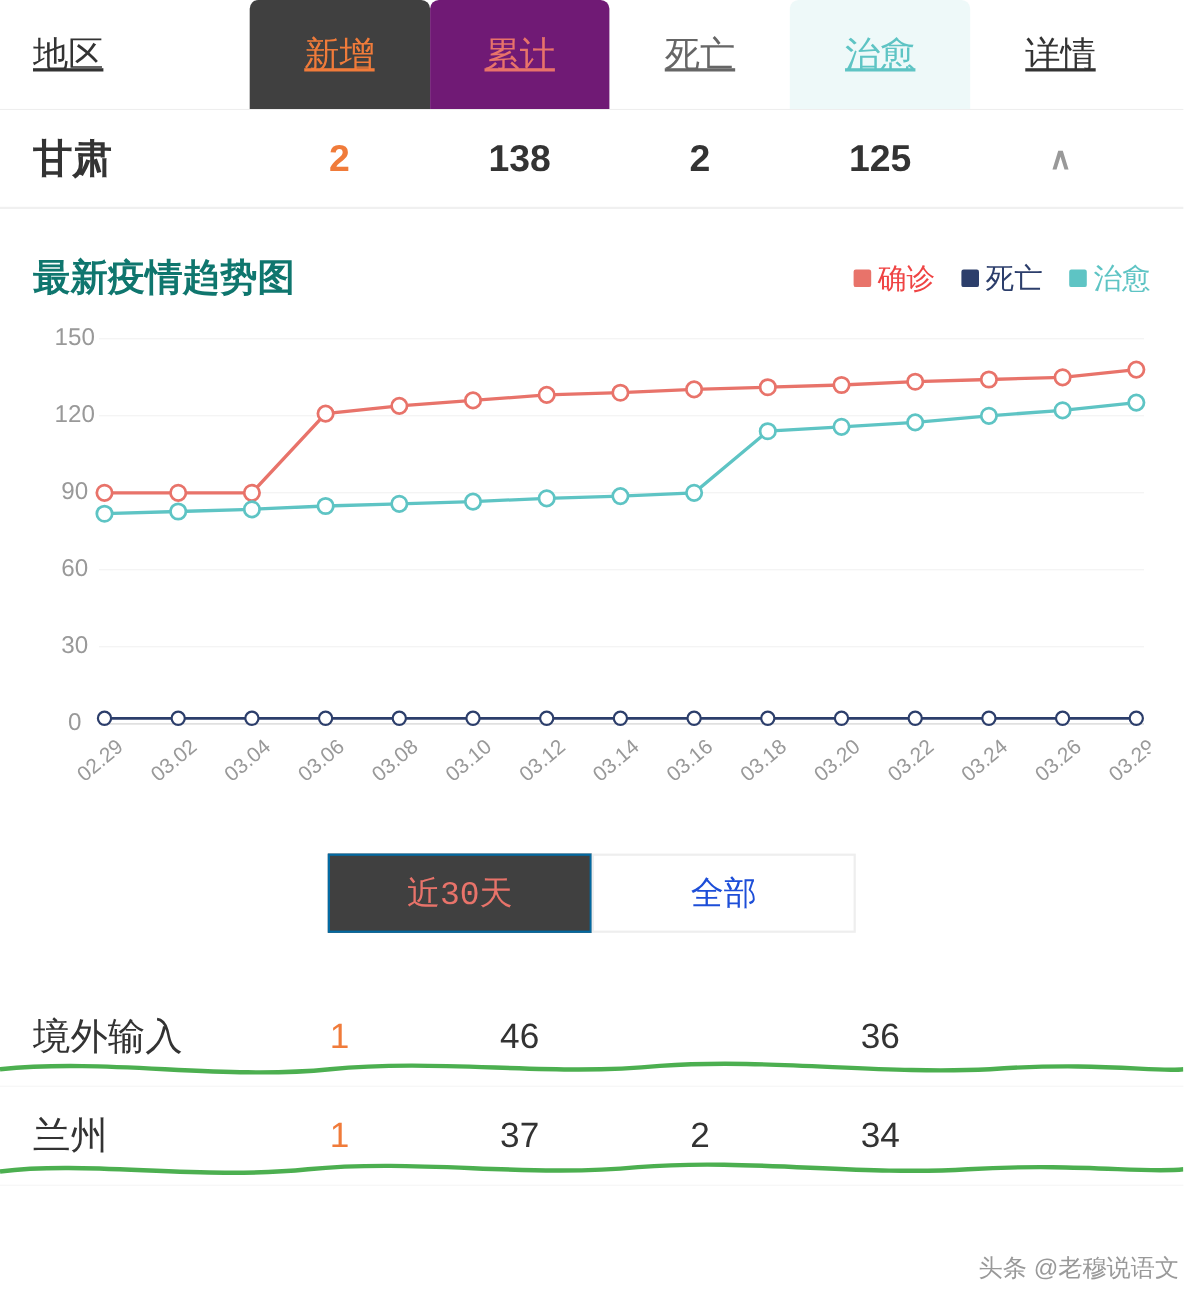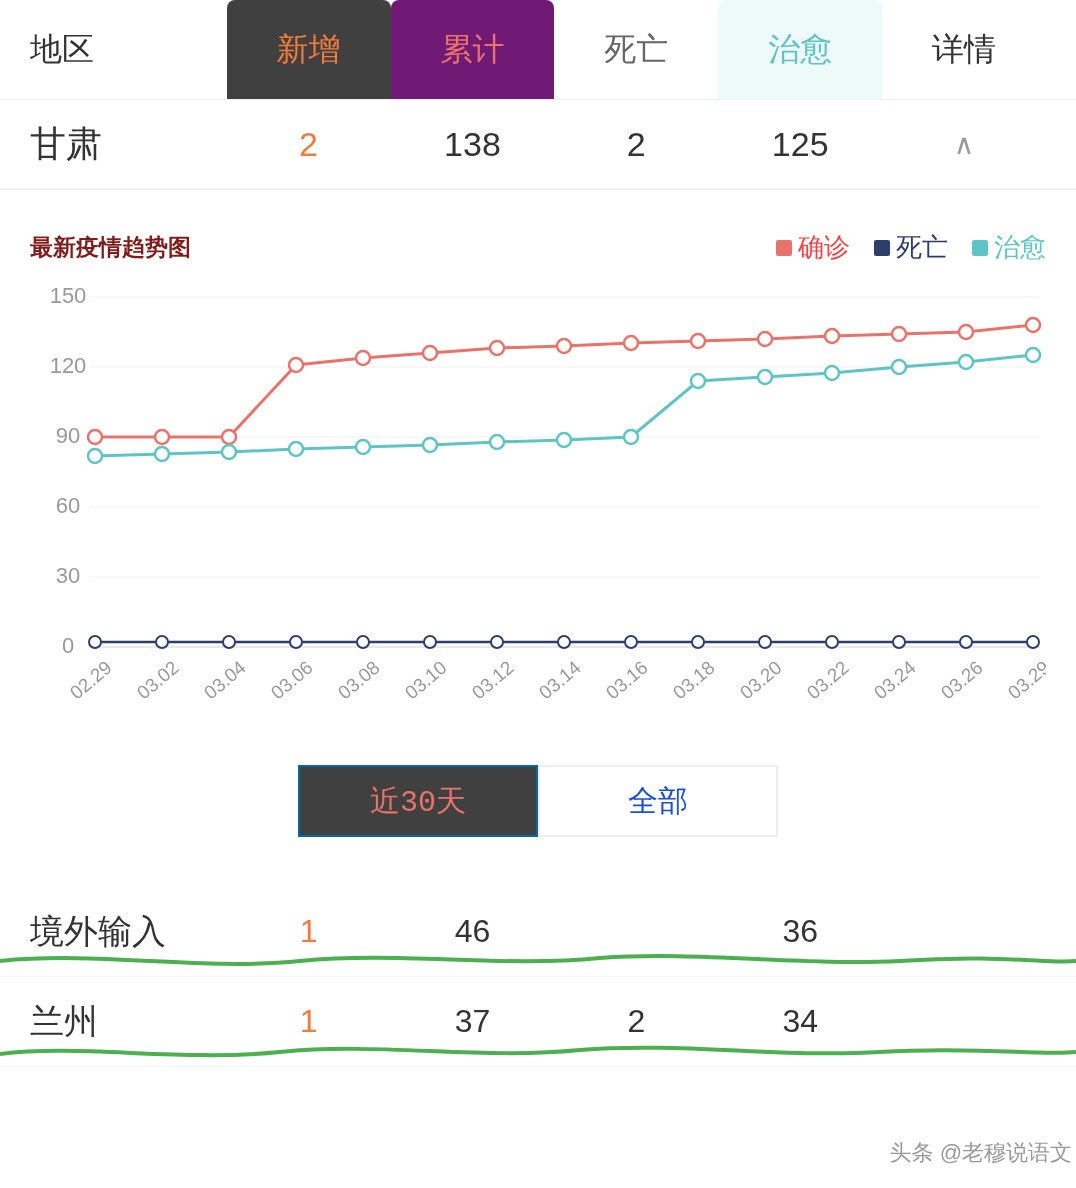--- a/index.html
+++ b/index.html
@@ -19,20 +19,21 @@
       padding: 0 30px;
       height: 100px;
     }
     .header-cell {
       flex: 1;
       display: flex;
       align-items: center;
       justify-content: center;
       font-size: 32px;
       color: #333;
+      text-decoration: underline;
     }
     .header-cell.region { justify-content: flex-start; flex: 1.2; }
     .header-cell.new-add { color: #f07b3a; background: #404040; border-radius: 8px 8px 0 0; }
     .header-cell.cumulative { color: #e8736a; background: #701a75; border-radius: 8px 8px 0 0; }
     .header-cell.death { color: #666; }
     .header-cell.recovery { color: #5ec4c4; background: #eef9f9; border-radius: 8px 8px 0 0; }
     .header-cell.detail { color: #333; }
 
     
     .data-row {
@@ -42,40 +43,41 @@
       height: 90px;
       border-bottom: 2px solid #f0f0f0;
     }
     .data-cell {
       flex: 1;
       display: flex;
       align-items: flex-end;
       justify-content: center;
       font-size: 34px;
       color: #333;
+      font-weight: bold;
     }
     .data-cell.region-name { justify-content: flex-start; flex: 1.2; font-size: 36px; }
     .data-cell.new-val { color: #f07b3a; }
     .data-cell.chevron { font-size: 28px; color: #999; }
 
     
     .chart-section {
       background: #fff;
       padding: 30px 30px 20px 30px;
       margin: 10px 0;
     }
     .chart-header {
       display: flex;
       align-items: center;
       margin-bottom: 20px;
     }
     .chart-title {
-      font-size: 23px;
+      font-size: 34px;
       font-weight: bold;
-      color: #7f1d1d;
+      color: #0f766e;
       flex: 1;
     }
     .legend {
       display: flex;
       align-items: center;
       gap: 24px;
     }
     .legend-item {
       display: flex;
       align-items: center;

